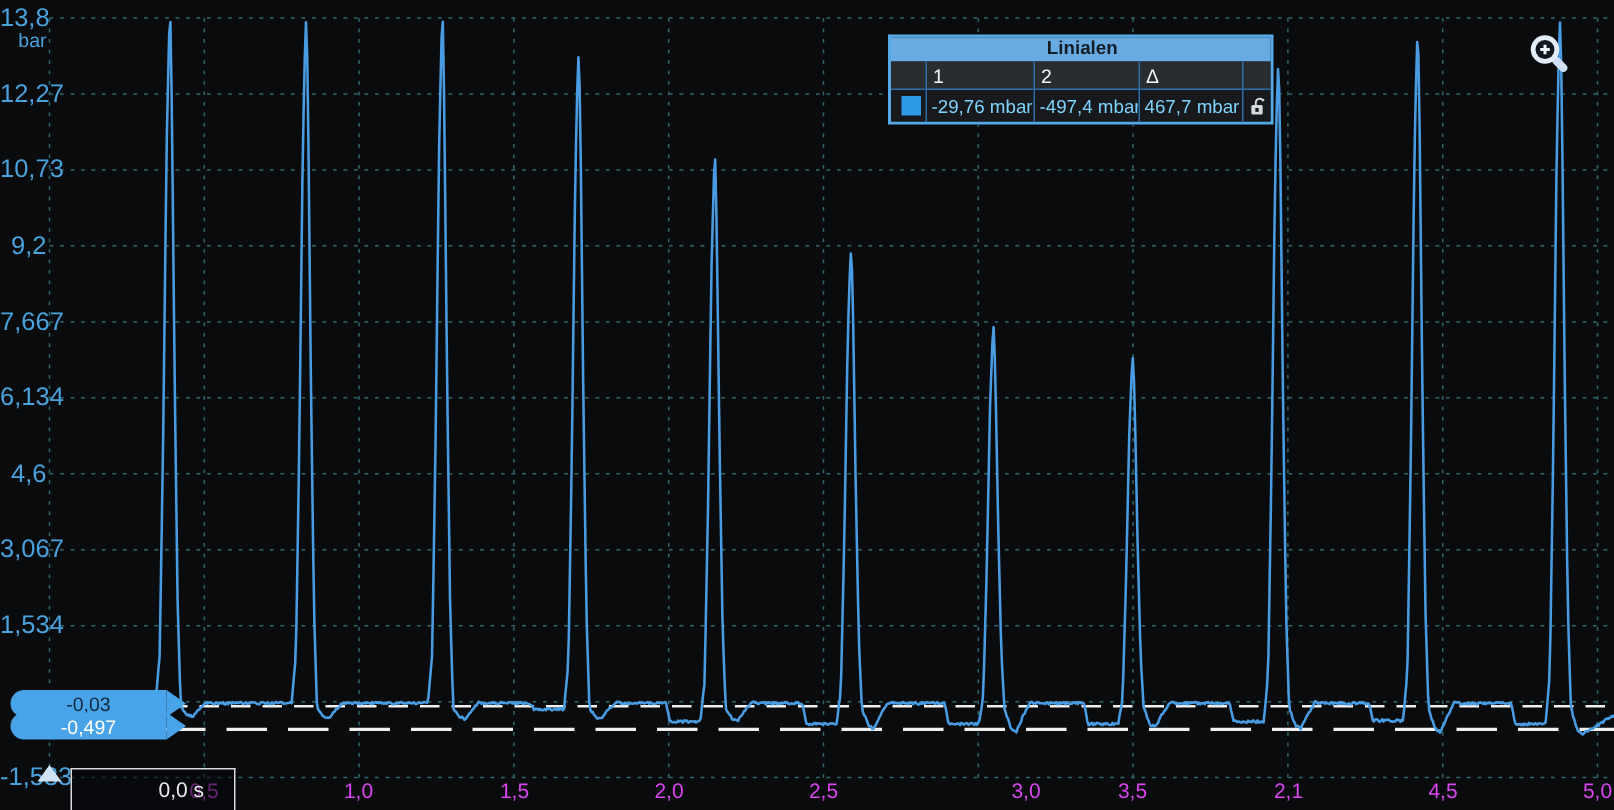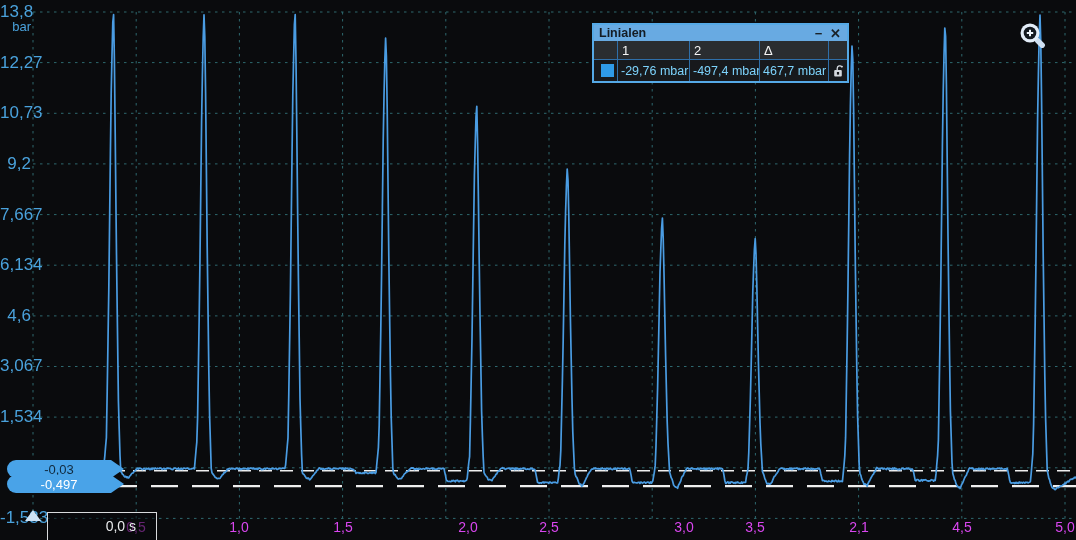--- a/index.html
+++ b/index.html
@@ -18,21 +18,21 @@
   
   .flag{position:absolute;left:7px;width:104px;height:18px;background:#49a3e8;border-radius:9px 0 0 9px;
         display:flex;align-items:center;justify-content:center;font-size:13px;}
   .flag::after{content:"";position:absolute;left:100%;top:0;width:0;height:0;
         border-top:9px solid transparent;border-bottom:9px solid transparent;border-left:13px solid #49a3e8;}
   .flag1{top:460px;color:#10293d;}
   .flag2{top:475px;color:#ffffff;}
   
   .panel{position:absolute;left:592px;top:23px;width:253px;background:#17191c;
          border:2px solid #55a9e6;box-sizing:content-box;}
-  .titlebar{height:16px;background:#68aae2;display:flex;align-items:center;padding:0 3px;}
+  .titlebar{height:16px;background:#68aae2;display:flex;align-items:center;padding:0 3px;flex-direction:column;}
   .ptitle{color:#141c24;font-weight:bold;font-size:12.5px;flex:1;padding-left:2px;}
   .pbtn{color:#1a2228;width:17px;text-align:center;font-size:13px;font-weight:bold;line-height:15px;cursor:default;}
   .ptable{display:grid;grid-template-columns:23px 72px 70px 69px 19px;}
   .pc{box-sizing:border-box;border-left:1px solid #2f6fa9;display:flex;align-items:center;}
   .pc.c0{border-left:none;}
   .hr{height:19px;background:#2a2d30;color:#f4f4f4;font-size:13px;padding-left:4px;border-bottom:1px solid #2f6fa9;}
   .vr{height:21px;background:#17191c;color:#7dd3fc;font-size:12.5px;padding-left:3px;white-space:nowrap;overflow:hidden;}
   .swatch{width:13px;height:13px;background:#2f9be8;margin:0 auto;}
   .lockwrap{justify-content:center;padding-left:0;}
   
@@ -61,21 +61,21 @@
       <div class="ytick" style="top: 308px;">4,6</div>
       <div class="ytick" style="top: 358px;">3,067</div>
       <div class="ytick" style="top: 409px;">1,534</div>
       <div class="ytick" style="top: 510px;">-1,533</div>
     </div>
   <div class="yunit">bar</div>
   <div id="xlabels">
       <div class="xtick" style="left: 106px;">0,5</div>
       <div class="xtick" style="left: 209px;">1,0</div>
       <div class="xtick" style="left: 313px;">1,5</div>
-      <div class="xtick" style="left: 438px; text-align: center;">2,0</div>
+      <div class="xtick" style="left: 416px; text-align: center;">2,0</div>
       <div class="xtick" style="left: 519px;">2,5</div>
       <div class="xtick" style="left: 654px;">3,0</div>
       <div class="xtick" style="left: 725px;">3,5</div>
       <div class="xtick" style="left: 829px;">2,1</div>
       <div class="xtick" style="left: 932px;">4,5</div>
       <div class="xtick" style="left: 1035px;">5,0</div>
     </div>
 
   <div class="trig"></div>
   <div class="zerobox">

